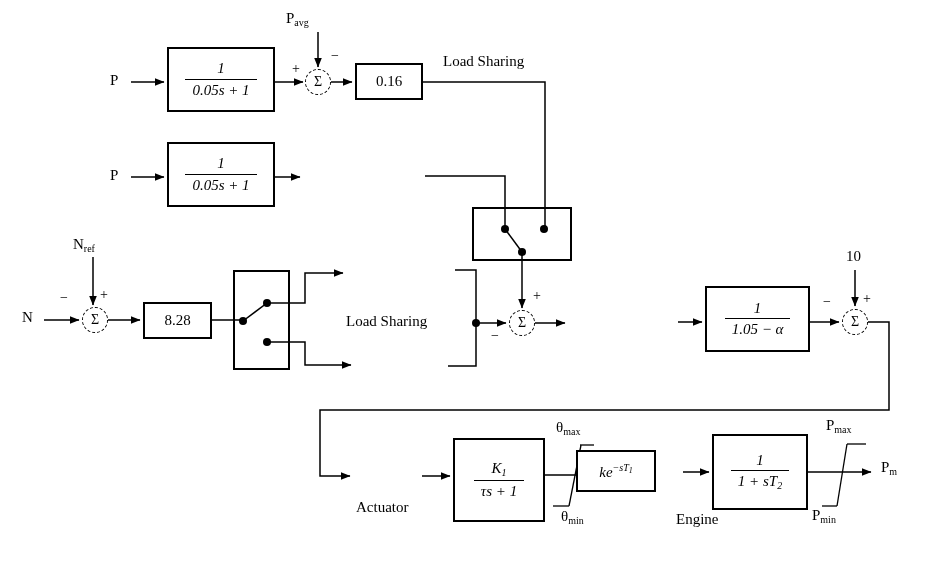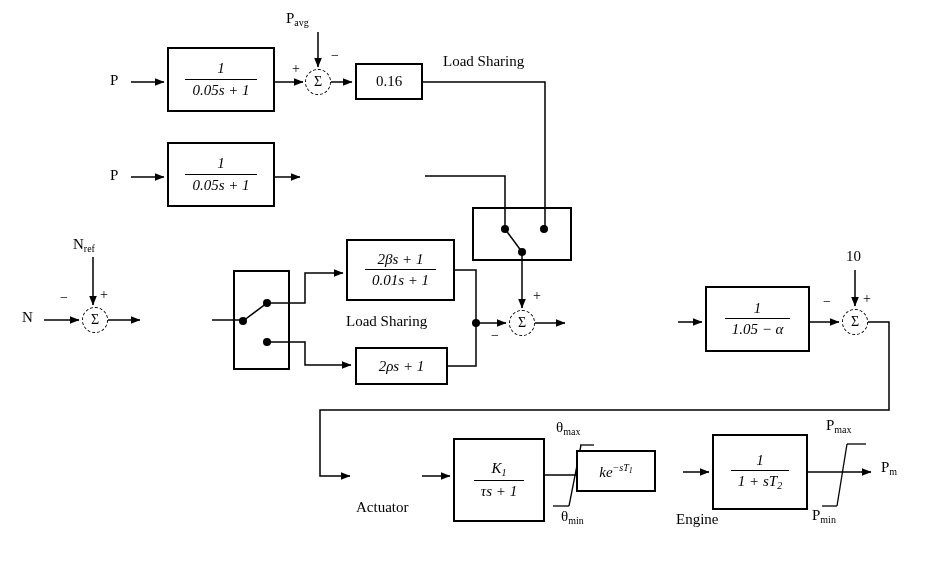--- a/index.html
+++ b/index.html
@@ -102,32 +102,25 @@
 
   <div class="box" style="left:167px;top:142px;width:108px;height:65px">
     <span class="fr mathit">
         <span class="ln">1</span>
         <span class="bar"></span>
         <span class="ln">0.05s + 1</span>
       </span>
   </div>
 
 
-
-  <div class="box" style="left:346px;top:239px;width:109px;height:62px">
-    <span class="fr mathit">
-        <span class="ln">2βs + 1</span>
-        <span class="bar"></span>
-        <span class="ln">0.01s + 1</span>
-      </span>
+  <div class="box plain" style="left:143px;top:302px;width:69px;height:37px">
+    <span>8.28</span>
   </div>
 
-  <div class="box mathit" style="left:355px;top:347px;width:93px;height:38px">
-    <span>2ρs + 1</span>
-  </div>
+
 
 
   <div class="box" style="left:705px;top:286px;width:105px;height:66px">
     <span class="fr mathit">
         <span class="ln">1</span>
         <span class="bar"></span>
         <span class="ln">1.05 − α</span>
       </span>
   </div>
 

